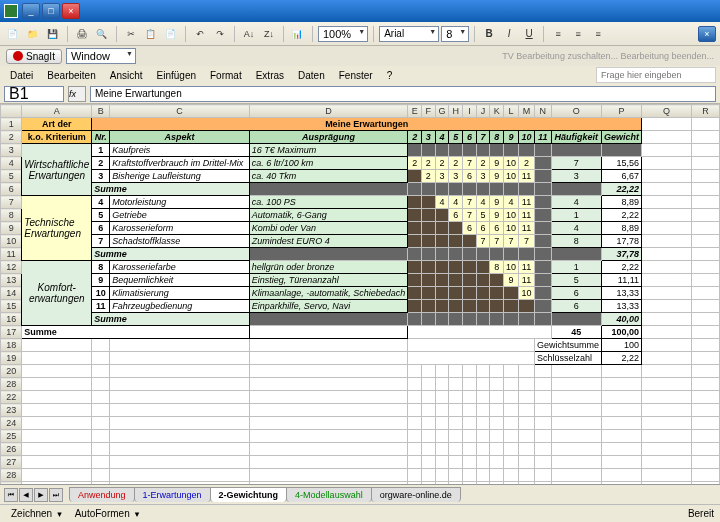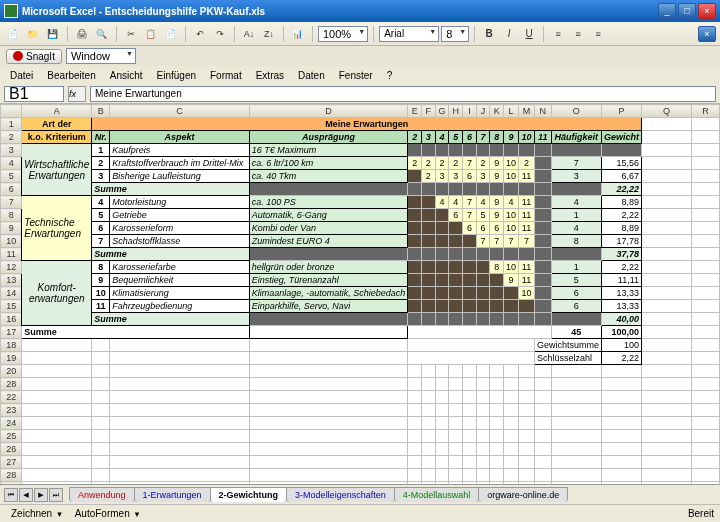--- a/index.html
+++ b/index.html
@@ -58,23 +58,20 @@
 .tab.green { color: #080; }
 .statusbar { background: #ece9d8; height: 18px; display: flex; align-items: center; padding: 0 6px; font-size: 9px; border-top: 1px solid #bbb; }
 .statusbtn { padding: 1px 4px; border: 1px solid transparent; }
 .disabled-text { color: #999; font-size: 9px; }
 </style>
 </head>
 <body>
 
 <div class="titlebar">
   <div class="icon"></div>
-  <div class="title">
-    <span>Microsoft Excel</span> - <span>Entscheidungshilfe PKW-Kauf.xls</span>
-  </div>
   <div class="winbtns">
     <div class="winbtn">_</div>
     <div class="winbtn">□</div>
     <div class="winbtn close">×</div>
   </div>
 </div>
 
 <div class="toolbar">
   <div class="toolbtn">📄</div>
   <div class="toolbtn">📁</div>
@@ -117,33 +114,35 @@
   <div class="winbtn">×</div>
 </div>
 
 <div class="snagrow">
   <div class="snagbtn">
     <span style="width:10px;height:10px;background:#c00;border-radius:50%;display:inline-block"></span>
     <span>SnagIt</span>
   </div>
   <div class="zoomsel" style="width:70px">Window</div>
   <div style="flex:1"></div>
+  <span class="disabled-text">TV Bearbeitung zuschalten... Bearbeitung beenden...</span>
 </div>
 
 <div class="menubar">
   <div class="menuitem">Datei</div>
   <div class="menuitem">Bearbeiten</div>
   <div class="menuitem">Ansicht</div>
   <div class="menuitem">Einfügen</div>
   <div class="menuitem">Format</div>
   <div class="menuitem">Extras</div>
   <div class="menuitem">Daten</div>
   <div class="menuitem">Fenster</div>
   <div class="menuitem">?</div>
   <div style="flex:1"></div>
+  <input class="helpbox" placeholder="Frage hier eingeben" style="">
 </div>
 
 <div class="formulabar">
   <input class="namebox" value="B1" style="">
   <div class="fxbtn">fx</div>
   <input class="formulainput" value="Meine Erwartungen" style="">
 </div>
 
 <div class="sheet">
 <table class="grid">
@@ -771,21 +770,20 @@
   <div class="tabnav">
     <div class="tabnavbtn">⏮</div>
     <div class="tabnavbtn">◀</div>
     <div class="tabnavbtn">▶</div>
     <div class="tabnavbtn">⏭</div>
   </div>
   <div class="tabs">
     <div class="tab red">Anwendung</div>
     <div class="tab blue">1-Erwartungen</div>
     <div class="tab active">2-Gewichtung</div>
-    <div class="tab blue">3-Modelleigenschaften</div>
     <div class="tab green">4-Modellauswahl</div>
     <div class="tab">orgware-online.de</div>
   </div>
 </div>
 
 <div class="statusbar">
   <span class="statusbtn">Zeichnen</span> ▾
   <span style="margin-left:8px" class="statusbtn">AutoFormen</span> ▾
   <div style="flex:1"></div>
   <span>Bereit</span>

